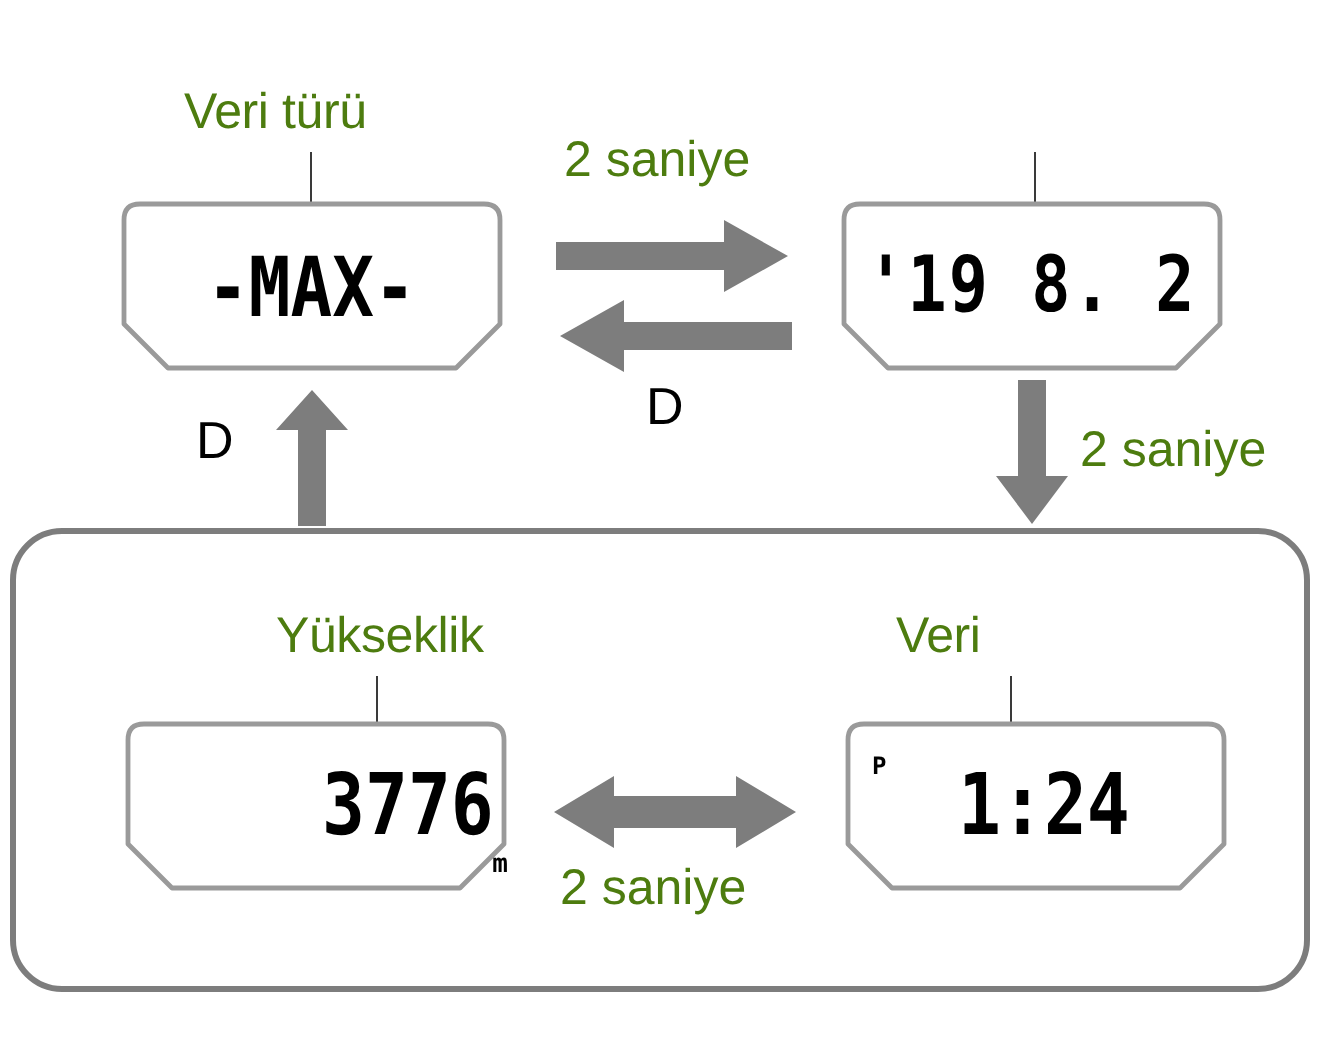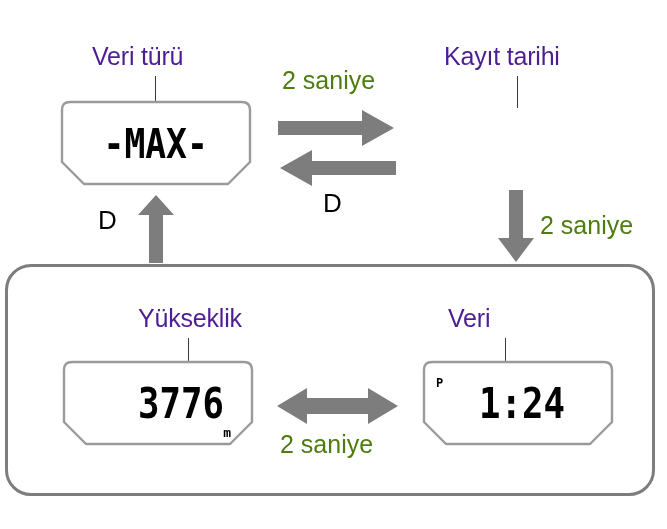--- a/index.html
+++ b/index.html
@@ -12,21 +12,21 @@
   }
   #stage{position:absolute;left:0;top:0;width:667px;height:529px;}
 
   
   .abs{position:absolute;}
 
   
   .caption{
     position:absolute;
     font-size:25px;
-    color:#4c1d95;
+    color:#4d7c0f;
     font-weight:400;
     white-space:nowrap;
     letter-spacing:-0.2px;
     line-height:1;
   }
   .leader{
     position:absolute;
     width:1px;
     background:#3a3a3a;
   }
@@ -114,23 +114,30 @@
 
   <div class="lcd" style="left:60px;top:100px;width:192px;height:86px;">
     <svg width="192" height="86" viewBox="0 0 192 86">
       <path d="M 10 2 L 182 2 Q 190 2 190 10 L 190 62 L 168 84 L 24 84 L 2 62 L 2 10 Q 2 2 10 2 Z" fill="#ffffff" stroke="#9a9a9a" stroke-width="2.4" stroke-linejoin="round"></path>
     </svg>
     <div class="lcdtext">
       <span class="seg" style="font-size:33px;">-MAX-</span>
     </div>
   </div>
 
-  <div class="caption" style="left:444px;top:44px;">Kayıt tarihi</div>
   <div class="leader" style="left:517px;top:76px;height:32px;"></div>
 
+  <div class="lcd" style="left:420px;top:100px;width:192px;height:86px;">
+    <svg width="192" height="86" viewBox="0 0 192 86">
+      <path d="M 10 2 L 182 2 Q 190 2 190 10 L 190 62 L 168 84 L 24 84 L 2 62 L 2 10 Q 2 2 10 2 Z" fill="#ffffff" stroke="#9a9a9a" stroke-width="2.4" stroke-linejoin="round"></path>
+    </svg>
+    <div class="lcdtext">
+      <span class="seg" style="font-size:31px;letter-spacing:1px;">'19 8. 2</span>
+    </div>
+  </div>
 
   <div class="arrowlabel" style="left:282px;top:68px;">2 saniye</div>
 
   <svg class="abs" style="left:276px;top:108px;" width="122" height="40">
     <path d="M 2 13 L 86 13 L 86 2 L 118 20 L 86 38 L 86 27 L 2 27 Z" fill="#7d7d7d"></path>
   </svg>
 
   <svg class="abs" style="left:276px;top:148px;" width="122" height="40">
     <path d="M 120 13 L 36 13 L 36 2 L 4 20 L 36 38 L 36 27 L 120 27 Z" fill="#7d7d7d"></path>
   </svg>
@@ -151,21 +158,21 @@
 
   <div id="group-box"></div>
 
   <div class="caption" style="left:122px;top:306px;margin-left:16px;">Yükseklik</div>
   <div class="leader" style="left:188px;top:338px;height:32px;"></div>
 
   <div class="lcd" style="left:62px;top:360px;width:192px;height:86px;">
     <svg width="192" height="86" viewBox="0 0 192 86">
       <path d="M 10 2 L 182 2 Q 190 2 190 10 L 190 62 L 168 84 L 24 84 L 2 62 L 2 10 Q 2 2 10 2 Z" fill="#ffffff" stroke="#9a9a9a" stroke-width="2.4" stroke-linejoin="round"></path>
     </svg>
-    <div class="lcdtext" style="justify-content:flex-end;padding-right:23px;align-items:center;margin-left:20px;">
+    <div class="lcdtext" style="justify-content:flex-end;padding-right:0;align-items:center;margin-left:20px;">
       <span class="seg" style="font-size:34px;">3776</span>
       <span class="unit">m</span>
     </div>
   </div>
 
   <div class="caption" style="left:448px;top:306px;">Veri</div>
   <div class="leader" style="left:505px;top:338px;height:32px;"></div>
 
   <div class="lcd" style="left:422px;top:360px;width:192px;height:86px;">
     <svg width="192" height="86" viewBox="0 0 192 86">

